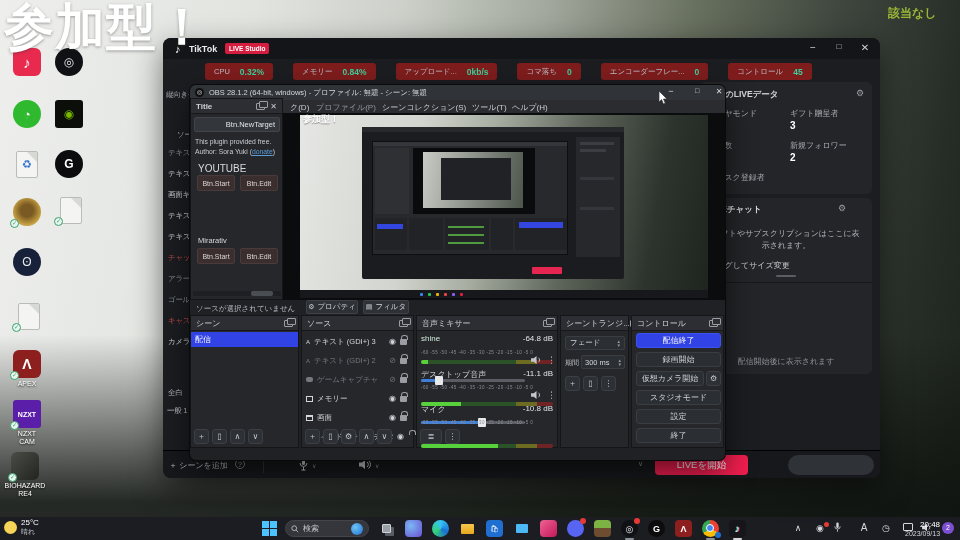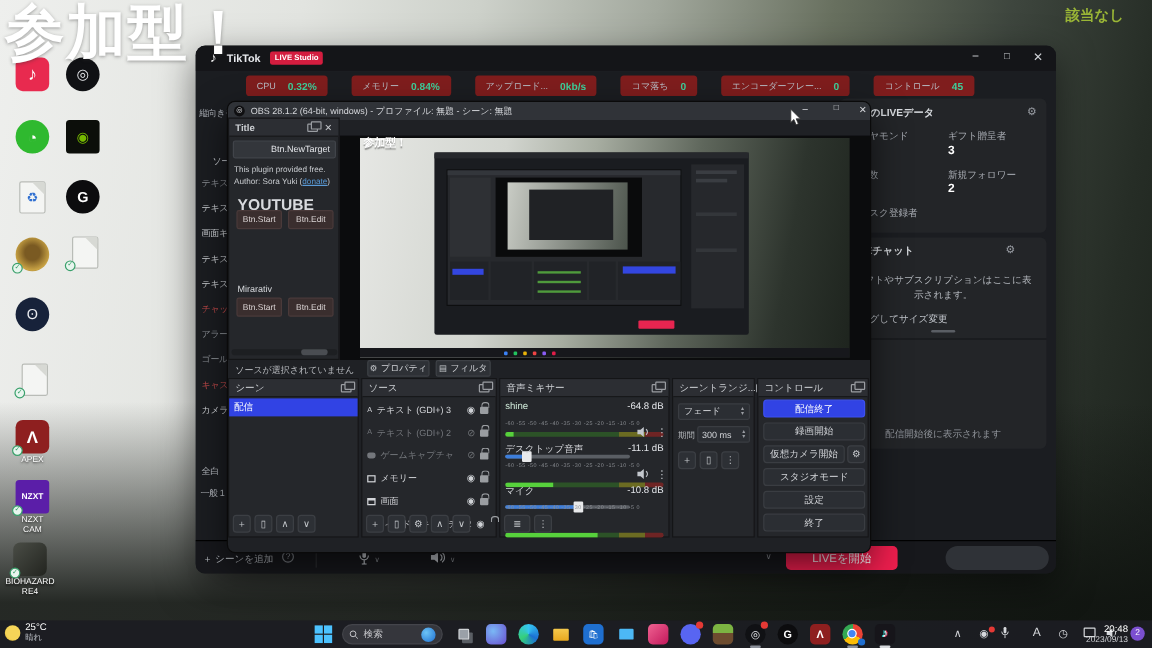--- a/index.html
+++ b/index.html
@@ -252,20 +252,27 @@
   <div id="obswin" class="ab">
 
     <div class="ab" style="left:0;top:0;width:535px;height:15px;background:#303338;border-radius:6px 6px 0 0">
       <span class="ab" style="left:5px;top:3px;width:9px;height:9px;border-radius:50%;background:#0f0f11;color:#e6e8ea;font-size:6px;text-align:center;line-height:9px">◎</span>
       <span class="ab nw" style="left:19px;top:3px;font-size:7.5px;color:#d6d8dc">OBS 28.1.2 (64-bit, windows) - プロファイル: 無題 - シーン: 無題</span>
       <span class="ab" style="left:472px;top:1px;color:#d6d8dc;font-size:9px;width:18px;text-align:center">−</span>
       <span class="ab" style="left:498px;top:2px;color:#d6d8dc;font-size:7px;width:18px;text-align:center">□</span>
       <span class="ab" style="left:522px;top:2px;color:#d6d8dc;font-size:8px;width:14px;text-align:center">✕</span>
     </div>
 
+    <div class="ab" style="left:0;top:15px;width:535px;height:13px;background:#2a2c30">
+      <span class="ab nw mitem" style="left:100px;top:2px">ク(D)</span>
+      <span class="ab nw mitem" style="left:126px;top:2px;color:#8e9298">プロファイル(P)</span>
+      <span class="ab nw mitem" style="left:192px;top:2px">シーンコレクション(S)</span>
+      <span class="ab nw mitem" style="left:282px;top:2px">ツール(T)</span>
+      <span class="ab nw mitem" style="left:322px;top:2px">ヘルプ(H)</span>
+    </div>
 
     <div class="ab" style="left:93px;top:28px;width:442px;height:187px;background:#0b0c0d;overflow:hidden">
 
       <div class="ab" style="left:17px;top:2px;width:408px;height:183px;background:linear-gradient(100deg,#e6e7e4 0%,#d2d5cf 28%,#a7ada1 45%,#5f675c 65%,#2d342d 85%,#1e241e 100%)">
         <div class="ab nw" style="left:3px;top:-2px;font-size:9px;font-weight:900;color:#fff;text-shadow:0 1px 1px rgba(0,0,0,.4)">参加型！</div>
         <div class="ab" style="left:0;bottom:0;width:408px;height:8px;background:#17181c">
           <span class="ab" style="left:120px;top:3px;width:3px;height:3px;border-radius:1px;background:#3b82f6"></span>
           <span class="ab" style="left:128px;top:3px;width:3px;height:3px;border-radius:1px;background:#22c55e"></span>
           <span class="ab" style="left:136px;top:3px;width:3px;height:3px;border-radius:1px;background:#eab308"></span>
           <span class="ab" style="left:144px;top:3px;width:3px;height:3px;border-radius:1px;background:#ef4444"></span>
@@ -311,21 +318,21 @@
       <div class="dockhead">
         <span style="font-weight:bold">Title</span>
         <span class="dockpop"></span>
         <span style="margin-left:5px;color:#c6c9cd;font-size:8px">✕</span>
       </div>
       <div class="ab flex" style="left:3px;top:18px;width:86px;height:15px;background:#33363b;border:1px solid #41444a;border-radius:2px;justify-content:flex-end;padding:0 4px">
         <span style="font-size:7.5px;color:#e2e4e8">Btn.NewTarget</span>
       </div>
       <div class="ab nw" style="left:4px;top:39px;font-size:6.8px;color:#c9ccd0">This plugin provided free.</div>
       <div class="ab nw" style="left:4px;top:49px;font-size:6.8px;color:#c9ccd0"><span>Author: Sora Yuki (</span><span style="color:#5a9bd8;text-decoration:underline">donate</span><span>)</span></div>
-      <div class="ab nw" style="left:7px;top:64px;font-size:13px;color:#d8dade;font-weight:bold">YOUTUBE</div>
+      <div class="ab nw" style="left:7px;top:64px;font-size:10px;color:#d8dade;font-weight:normal">YOUTUBE</div>
       <div class="ab flex" style="left:6px;top:76px;width:38px;height:16px;background:#3a2e2e;border:1px solid #4a3a3a;border-radius:2px;justify-content:center">
           <span style="font-size:7px;color:#dcd6d6">Btn.Start</span>
         </div>
       <div class="ab flex" style="left:49px;top:76px;width:38px;height:16px;background:#3a2e2e;border:1px solid #4a3a3a;border-radius:2px;justify-content:center">
           <span style="font-size:7px;color:#dcd6d6">Btn.Edit</span>
         </div>
       <div class="ab nw" style="left:7px;top:137px;font-size:7.5px;color:#d8dade">Mirarativ</div>
       <div class="ab flex" style="left:6px;top:149px;width:38px;height:16px;background:#3a2e2e;border:1px solid #4a3a3a;border-radius:2px;justify-content:center">
           <span style="font-size:7px;color:#dcd6d6">Btn.Start</span>
         </div>

